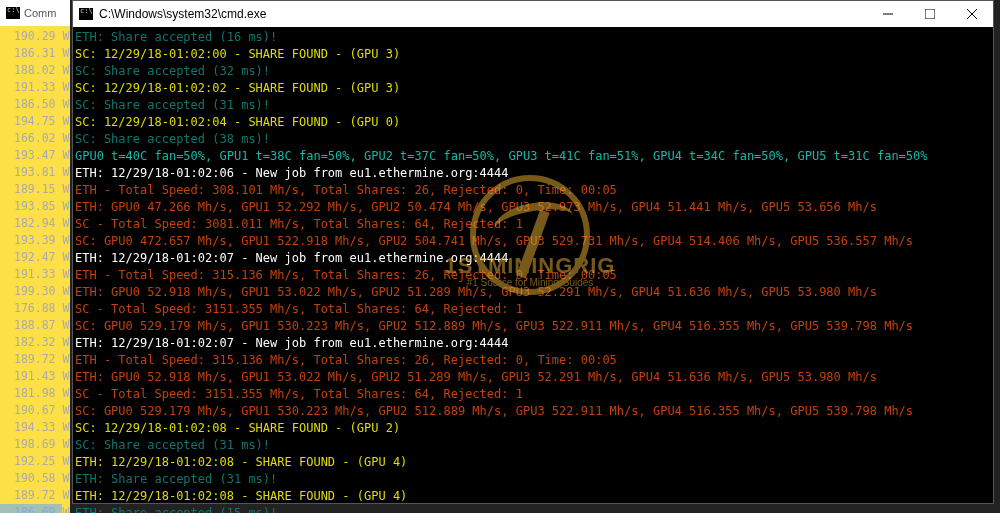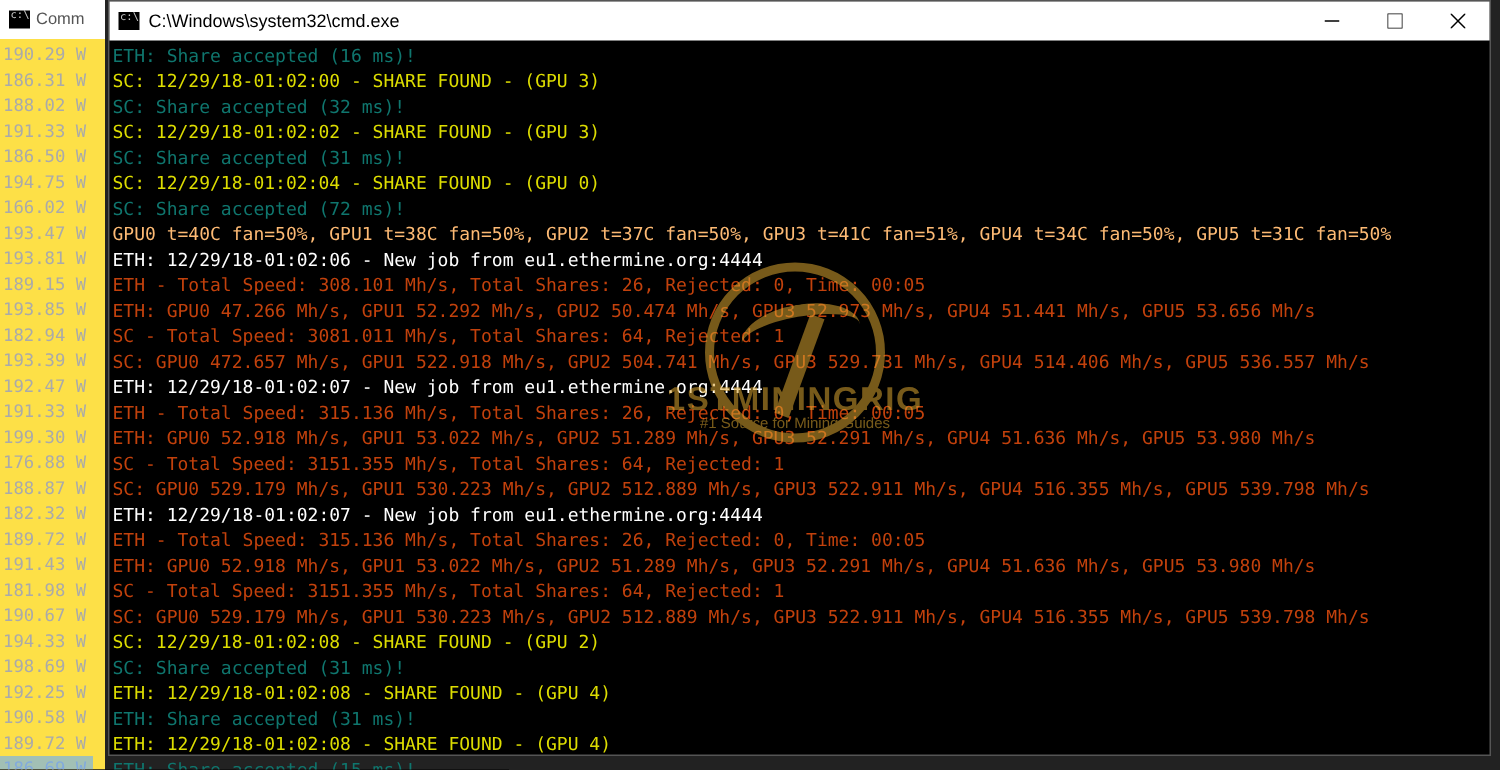--- a/index.html
+++ b/index.html
@@ -50,21 +50,21 @@
     font-size: 11px;
   }
   .left-column {
     position: absolute;
     left: 0; top: 28px;
     color: #aaa;
     font-size: 11.5px;
     line-height: 17px;
     padding-left: 2px;
   }
-  .left-column .row { white-space: nowrap; }
+  .left-column .row { white-space: nowrap; margin-left: 12px; }
 
   .window-front {
     position: absolute;
     top: 0; left: 72px;
     width: 922px;
     height: 504px;
     border: 1px solid #555;
     background: #000;
   }
   .titlebar {
@@ -98,21 +98,21 @@
   .terminal {
     padding: 2px 0 0 2px;
     line-height: 17px;
     font-size: 12px;
     white-space: nowrap;
     overflow: hidden;
   }
   .line { height: 17px; }
   .c-green  { color: #0f766e; }
   .c-yellow { color: #dd0; }
-  .c-magenta{ color: #fdba74; }
+  .c-magenta{ color: #14b8a6; }
   .c-white  { color: #fff; }
   .c-teal   { color: #c2410c; }
 
   .watermark {
     position: absolute;
     top: 175px; left: 420px;
     width: 220px;
     pointer-events: none;
     opacity: 0.55;
     text-align: center;
@@ -226,21 +226,21 @@
       </div>
     </div>
   </div>
   <div class="terminal" id="terminal">
       <div class="line c-green">ETH: Share accepted (16 ms)!</div>
       <div class="line c-yellow">SC: 12/29/18-01:02:00 - SHARE FOUND - (GPU 3)</div>
       <div class="line c-green">SC: Share accepted (32 ms)!</div>
       <div class="line c-yellow">SC: 12/29/18-01:02:02 - SHARE FOUND - (GPU 3)</div>
       <div class="line c-green">SC: Share accepted (31 ms)!</div>
       <div class="line c-yellow">SC: 12/29/18-01:02:04 - SHARE FOUND - (GPU 0)</div>
-      <div class="line c-green">SC: Share accepted (72 ms)!</div>
+      <div class="line c-green">SC: Share accepted (38 ms)!</div>
       <div class="line c-magenta">GPU0 t=40C fan=50%, GPU1 t=38C fan=50%, GPU2 t=37C fan=50%, GPU3 t=41C fan=51%, GPU4 t=34C fan=50%, GPU5 t=31C fan=50%</div>
       <div class="line c-white">ETH: 12/29/18-01:02:06 - New job from eu1.ethermine.org:4444</div>
       <div class="line c-teal">ETH - Total Speed: 308.101 Mh/s, Total Shares: 26, Rejected: 0, Time: 00:05</div>
       <div class="line c-teal">ETH: GPU0 47.266 Mh/s, GPU1 52.292 Mh/s, GPU2 50.474 Mh/s, GPU3 52.973 Mh/s, GPU4 51.441 Mh/s, GPU5 53.656 Mh/s</div>
       <div class="line c-teal"> SC - Total Speed: 3081.011 Mh/s, Total Shares: 64, Rejected: 1</div>
       <div class="line c-teal"> SC: GPU0 472.657 Mh/s, GPU1 522.918 Mh/s, GPU2 504.741 Mh/s, GPU3 529.731 Mh/s, GPU4 514.406 Mh/s, GPU5 536.557 Mh/s</div>
       <div class="line c-white">ETH: 12/29/18-01:02:07 - New job from eu1.ethermine.org:4444</div>
       <div class="line c-teal">ETH - Total Speed: 315.136 Mh/s, Total Shares: 26, Rejected: 0, Time: 00:05</div>
       <div class="line c-teal">ETH: GPU0 52.918 Mh/s, GPU1 53.022 Mh/s, GPU2 51.289 Mh/s, GPU3 52.291 Mh/s, GPU4 51.636 Mh/s, GPU5 53.980 Mh/s</div>
       <div class="line c-teal"> SC - Total Speed: 3151.355 Mh/s, Total Shares: 64, Rejected: 1</div>

